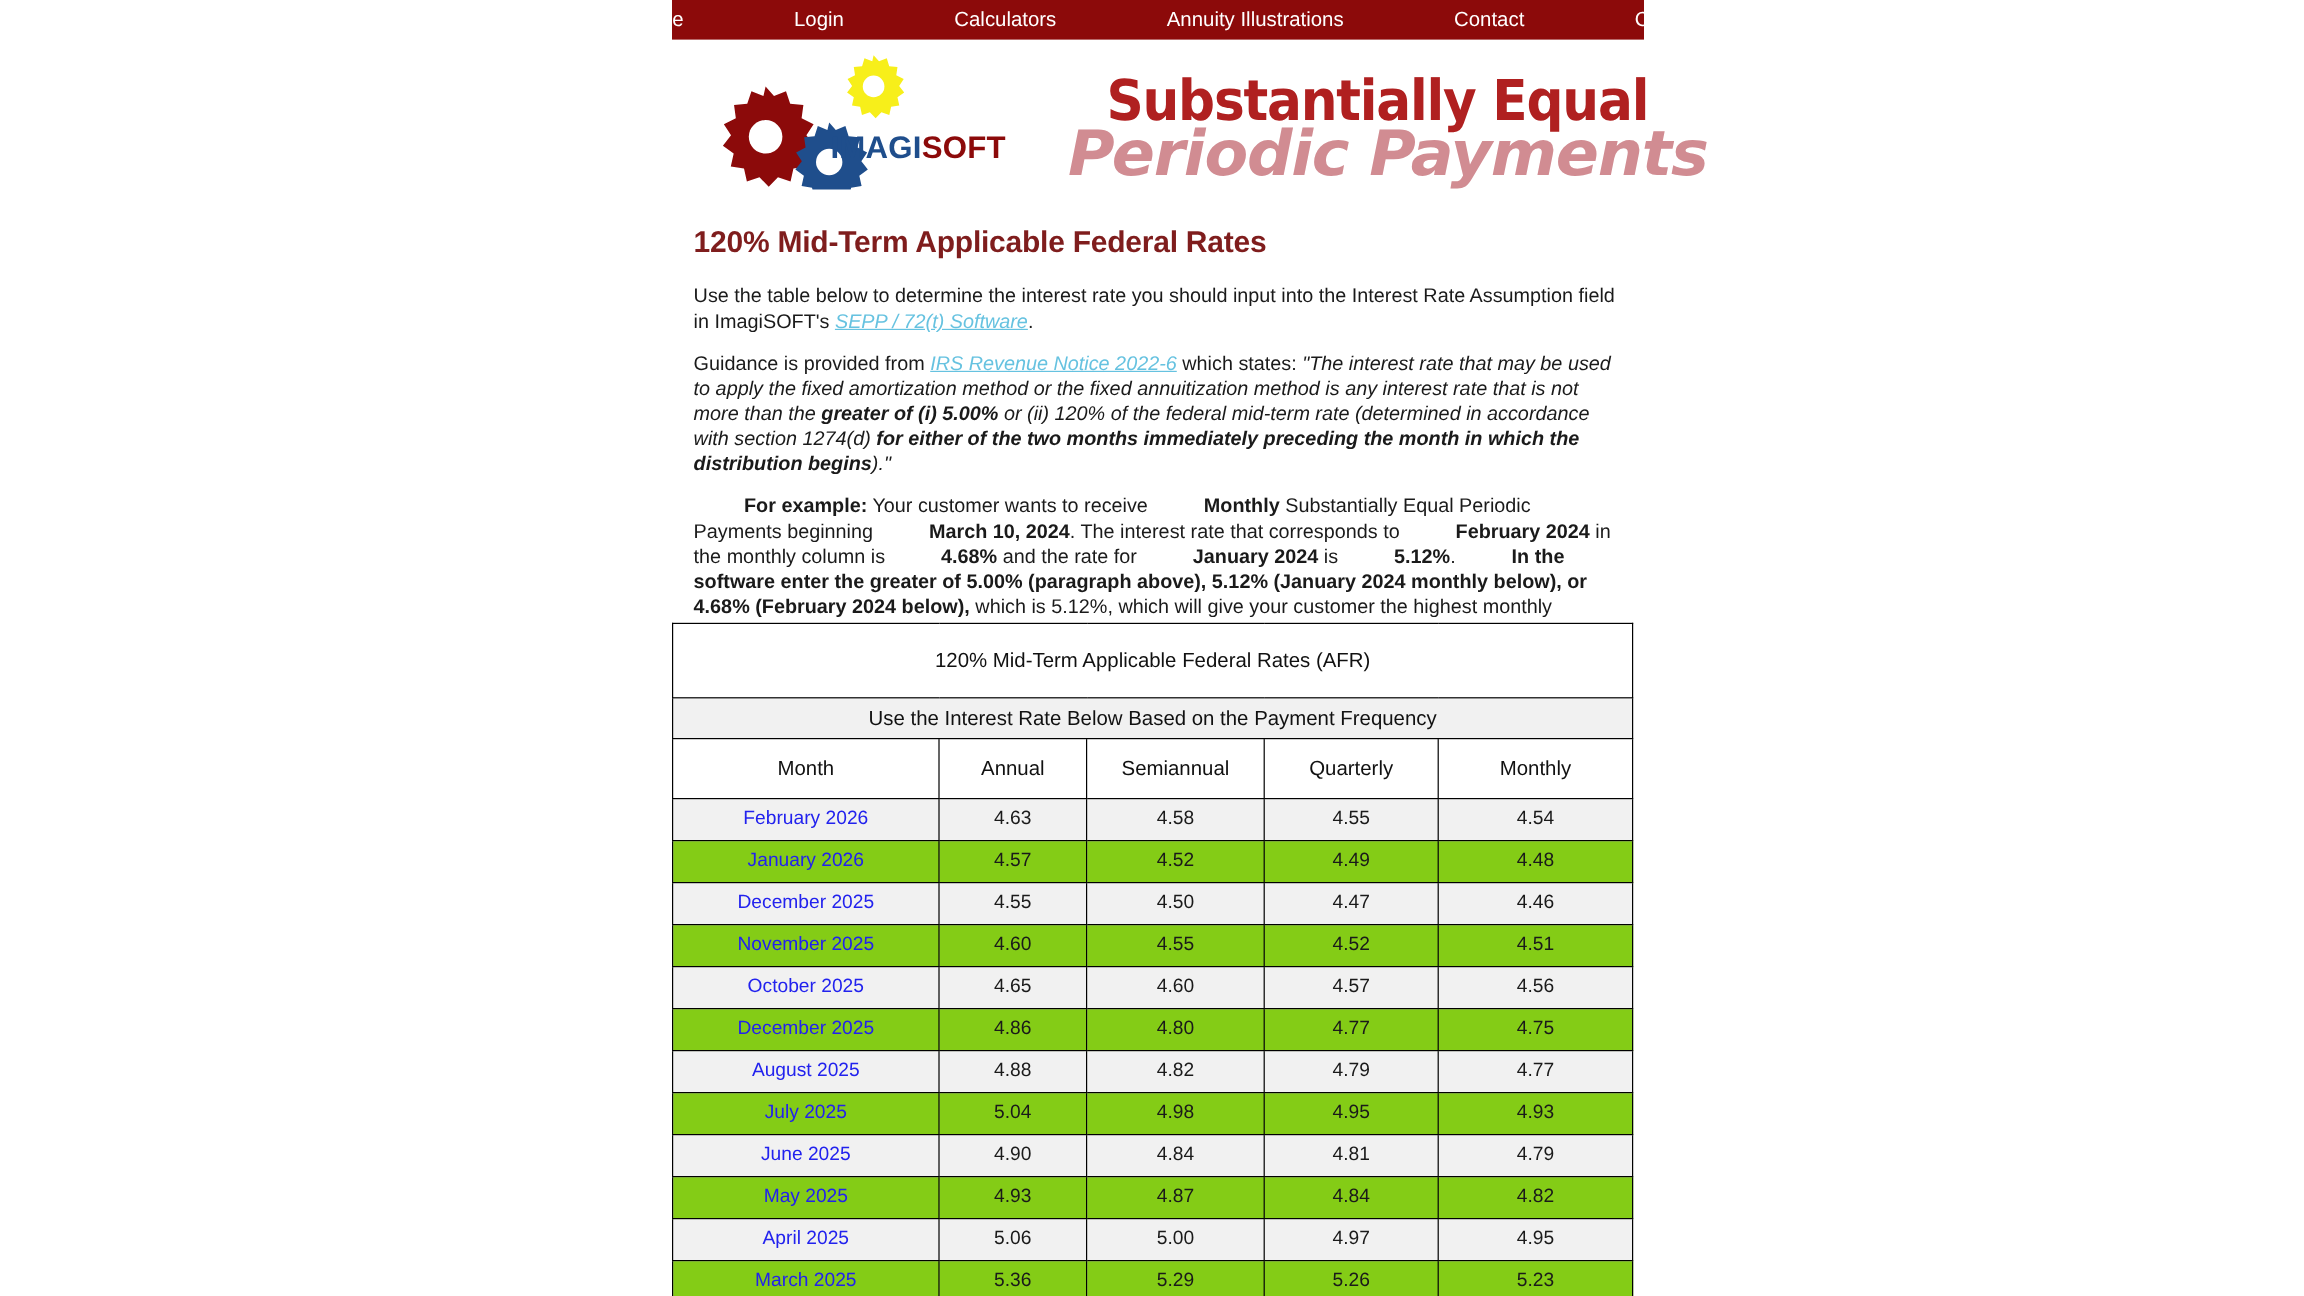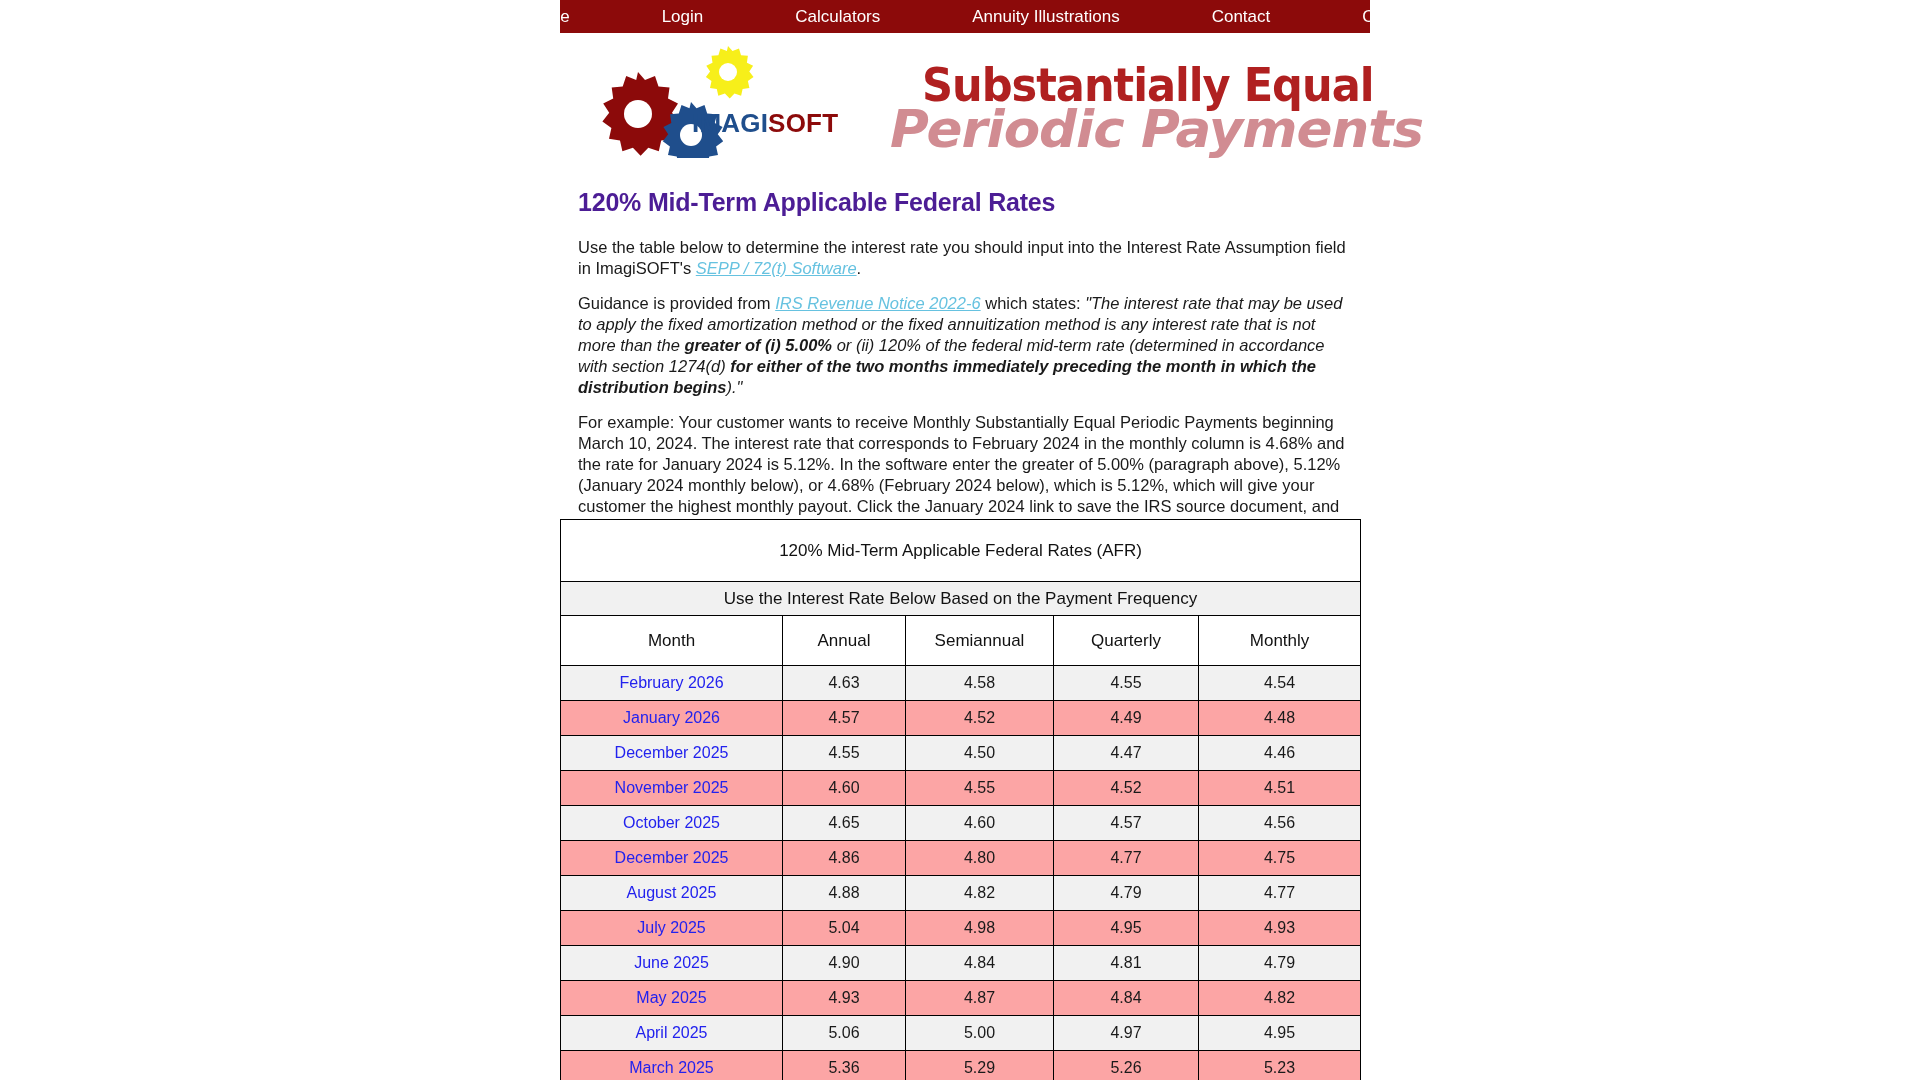--- a/index.html
+++ b/index.html
@@ -60,27 +60,27 @@
     transform-origin: left top;
   }
 
   
   .content {
     position: absolute; left: 578px; top: 186px; width: 770px;
     font-size: 16.5px; color: #1a1a1a; line-height: 1.28;
   }
   h1.page-title {
     margin: 0 0 19px 0;
-    font-size: 25px; font-weight: bold; color: #4c1d95;
+    font-size: 25px; font-weight: bold; color: #7f1d1d;
     letter-spacing: -0.2px;
   }
   p.para { margin: 0 0 14px 0; }
   p.para.quote-para { line-height: 1.27; }
   .lnk { color: #66c2e0; text-decoration: underline; cursor: pointer; font-style: italic; }
-  .b  { font-weight: normal; }
+  .b  { font-weight: bold; margin-left: 42px; }
   .i  { font-style: italic; }
   .bi { font-weight: bold; font-style: italic; }
 
   
   .afr-table {
     position: absolute; left: 560px; top: 519px;
     width: 800px;
     border-collapse: collapse;
     table-layout: fixed;
     font-size: 16px;
@@ -104,21 +104,21 @@
     margin-left: 16px;
   }
   .col-head {
     height: 50px;
     font-size: 17px; font-weight: bold; color: #111;
     background: #ffffff;
   }
   .afr-table tbody tr { height: 35px; }
   .afr-table tbody td { height: 35px; font-size: 16px; color: #1a1a1a; }
   .afr-table tbody tr.odd td { background: #f1f1f1; }
-  .afr-table tbody tr.even td { background: #fca5a5; margin-top: 19px; }
+  .afr-table tbody tr.even td { background: #84cc16; margin-top: 19px; }
   .month-link { color: #2222ee; text-decoration: none; cursor: pointer; }
   col.c-month { width: 222px; }
   col.c-ann   { width: 123px; }
   col.c-semi  { width: 148px; }
   col.c-qtr   { width: 145px; }
   col.c-mon   { width: 162px; }
 </style>
 </head>
 <body>
 

